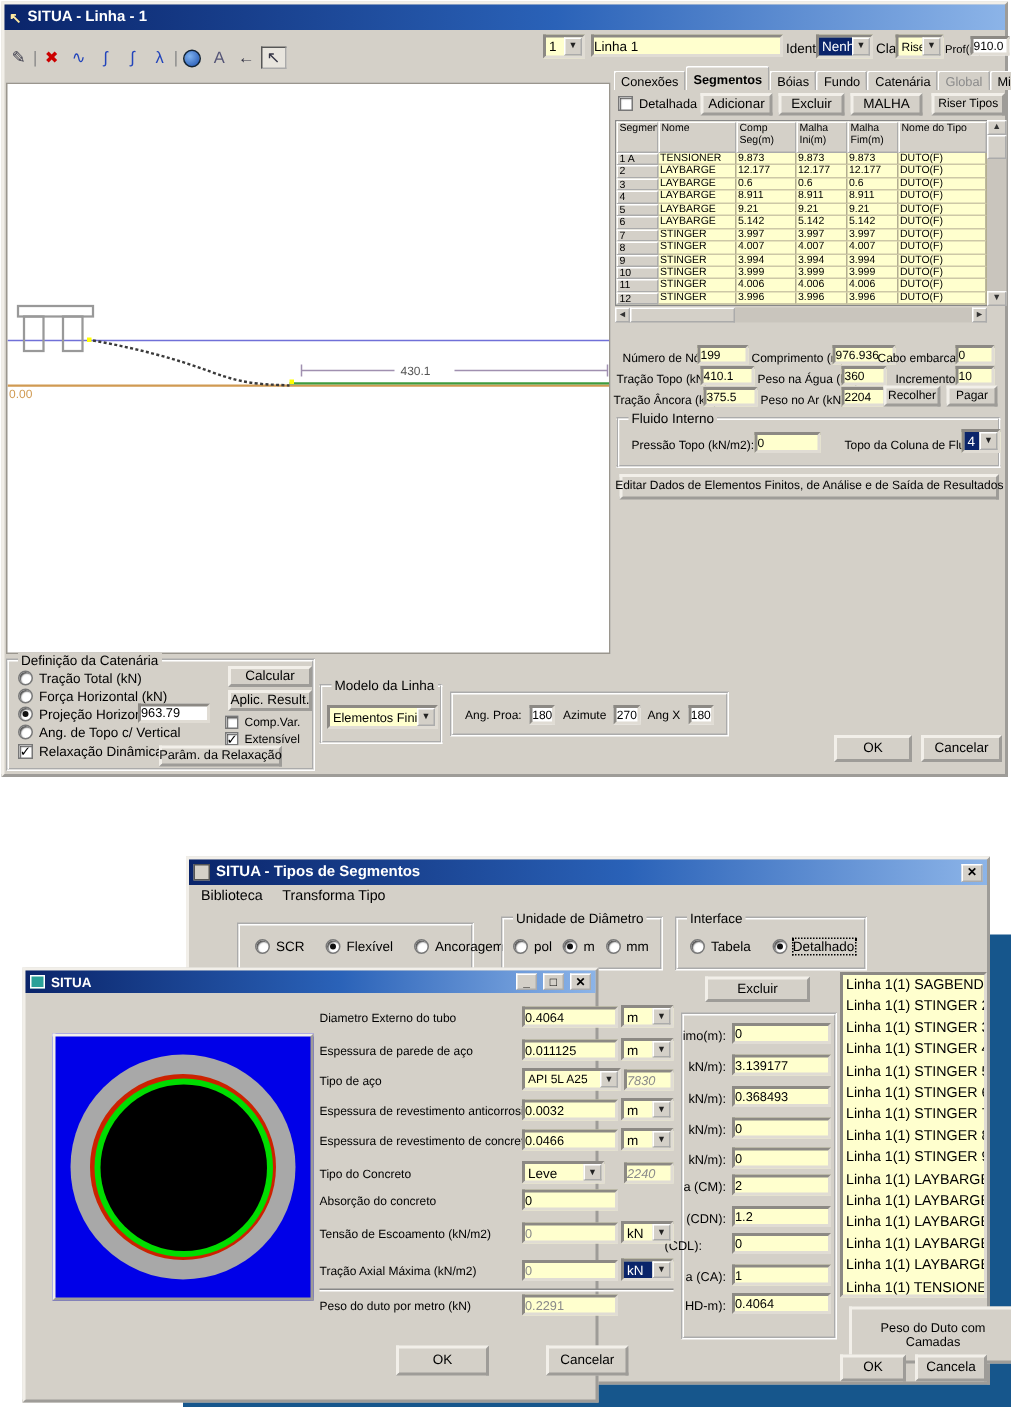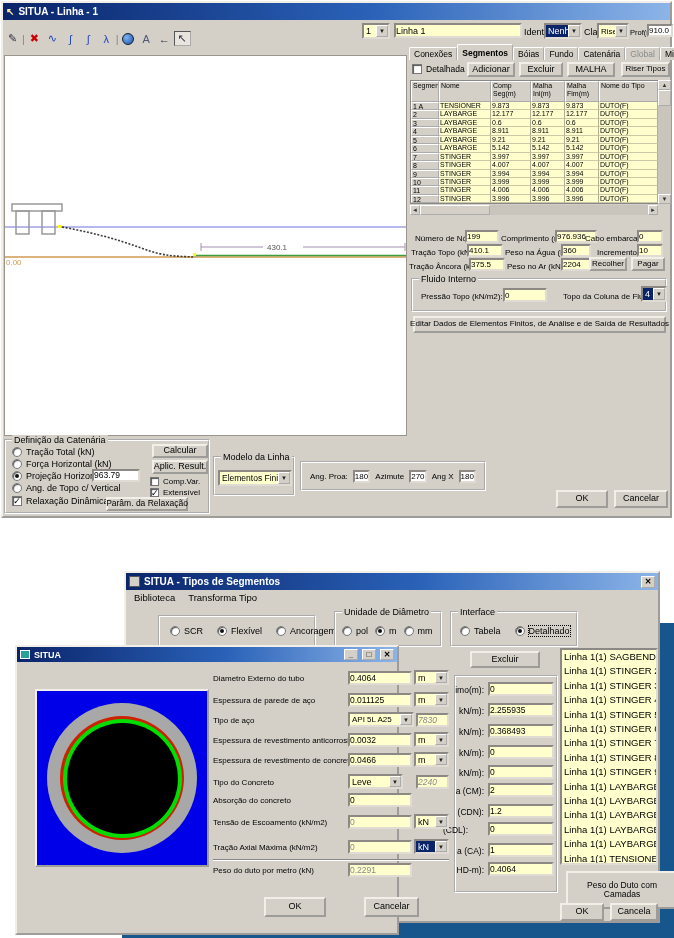--- a/index.html
+++ b/index.html
@@ -410,21 +410,21 @@
 
     <div class="a btn" style="left:344px;top:78px;width:70px;height:17px">Excluir</div>
 
     <div class="a gb" style="left:328px;top:102px;width:104px;height:218px"></div>
     <div class="a plabel" style="left:300px;top:112px;width:58px">imo(m):</div>
     <div class="a fld" style="left:362px;top:109px;width:66px;height:14px;font-size:8.5px">
         <span>0</span>
       </div>
     <div class="a plabel" style="left:300px;top:133px;width:58px">kN/m):</div>
     <div class="a fld" style="left:362px;top:130px;width:66px;height:14px;font-size:8.5px">
-        <span>2.255935</span>
+        <span>3.139177</span>
       </div>
     <div class="a plabel" style="left:300px;top:154px;width:58px">kN/m):</div>
     <div class="a fld" style="left:362px;top:151px;width:66px;height:14px;font-size:8.5px">
         <span>0.368493</span>
       </div>
     <div class="a plabel" style="left:300px;top:175px;width:58px">kN/m):</div>
     <div class="a fld" style="left:362px;top:172px;width:66px;height:14px;font-size:8.5px">
         <span>0</span>
       </div>
     <div class="a plabel" style="left:300px;top:195px;width:58px">kN/m):</div>

